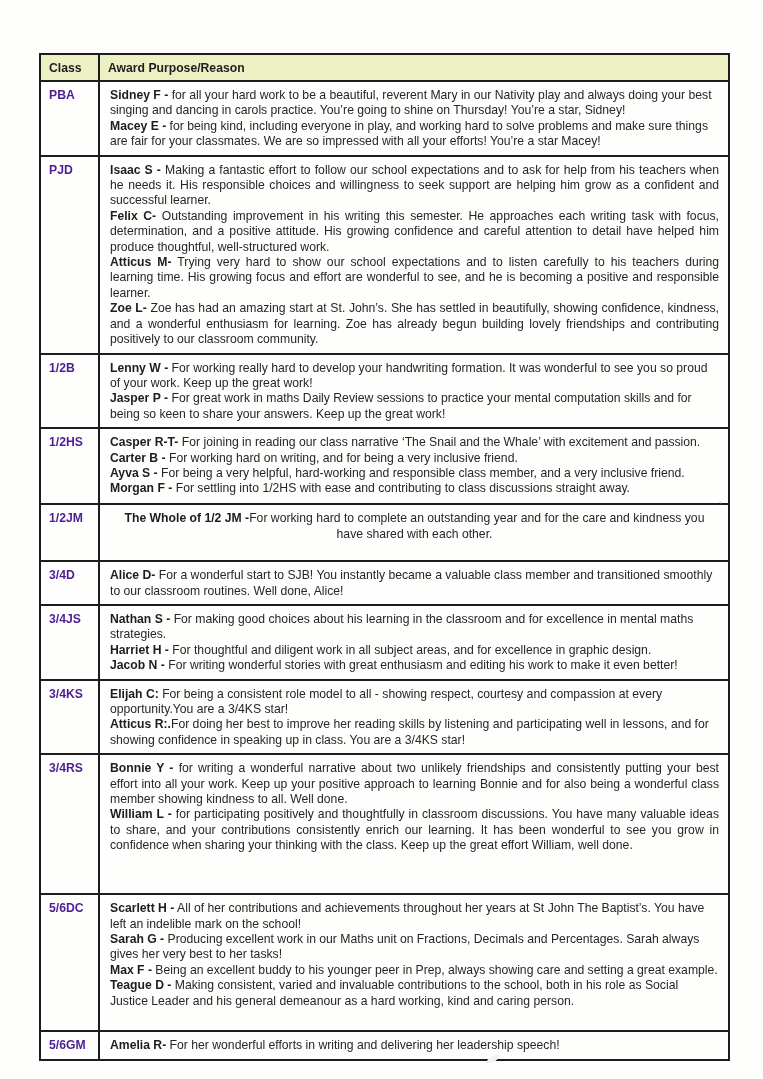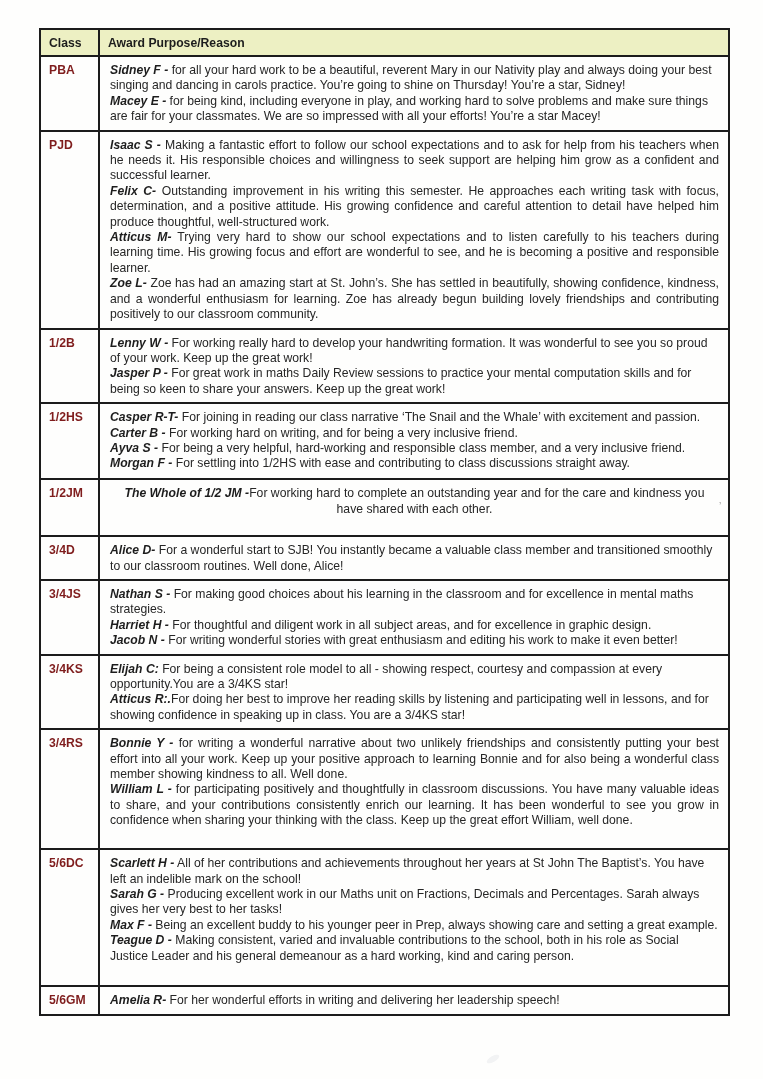--- a/index.html
+++ b/index.html
@@ -12,21 +12,21 @@
     width: 763px;
     height: 1079px;
     background: #fefefd;
     font-family: "Liberation Sans", sans-serif;
     color: #222222;
     overflow: hidden;
   }
   table.awards {
     position: absolute;
     left: 39px;
-    top: 28px;
+    top: 53px;
     width: 691px;
     border-collapse: collapse;
     table-layout: fixed;
   }
   table.awards col.c-class { width: 59px; }
   table.awards th, table.awards td {
     border: 2px solid #1c1c1c;
     vertical-align: top;
     font-size: 12.2px;
   }
@@ -35,38 +35,38 @@
     text-align: left;
     font-weight: bold;
     font-size: 12.6px;
     padding: 6px 8px 5px 8px;
     color: #1d1d1d;
   }
   td.class-cell {
     font-weight: bold;
     padding: 6px 20px 4px 8px;
     font-size: 12.3px;
-    color: #7f1d1d;
+    color: #4c1d95;
   }
   td.award-cell {
     padding: 6px 9px 5px 10px;
     line-height: 15.4px;
   }
-  .entry b { color: #1d1d1d; font-style: italic; }
+  .entry b { color: #1d1d1d; }
   .entry span { color: #262626; }
   
   tbody tr:nth-child(1)  { height: 72px; }
   tbody tr:nth-child(2)  { height: 192px; margin-top: 30px; }
   tbody tr:nth-child(3)  { height: 64px; border-radius: 24px; }
   tbody tr:nth-child(4)  { height: 76px; }
   tbody tr:nth-child(5)  { height: 57px; text-align: center; }
   tbody tr:nth-child(6)  { height: 43px; }
   tbody tr:nth-child(7)  { height: 72px; }
   tbody tr:nth-child(8)  { height: 74px; }
-  tbody tr:nth-child(9)  { height: 120px; }
+  tbody tr:nth-child(9)  { height: 140px; }
   tbody tr:nth-child(10) { height: 137px; }
   tbody tr:nth-child(11) { height: 28px; }
   
   tbody tr:nth-child(2) td.award-cell,
   tbody tr:nth-child(9) td.award-cell { text-align: justify; }
   .scan-mark {
     position: absolute;
     left: 719px;
     top: 501px;
     font-size: 10px;

